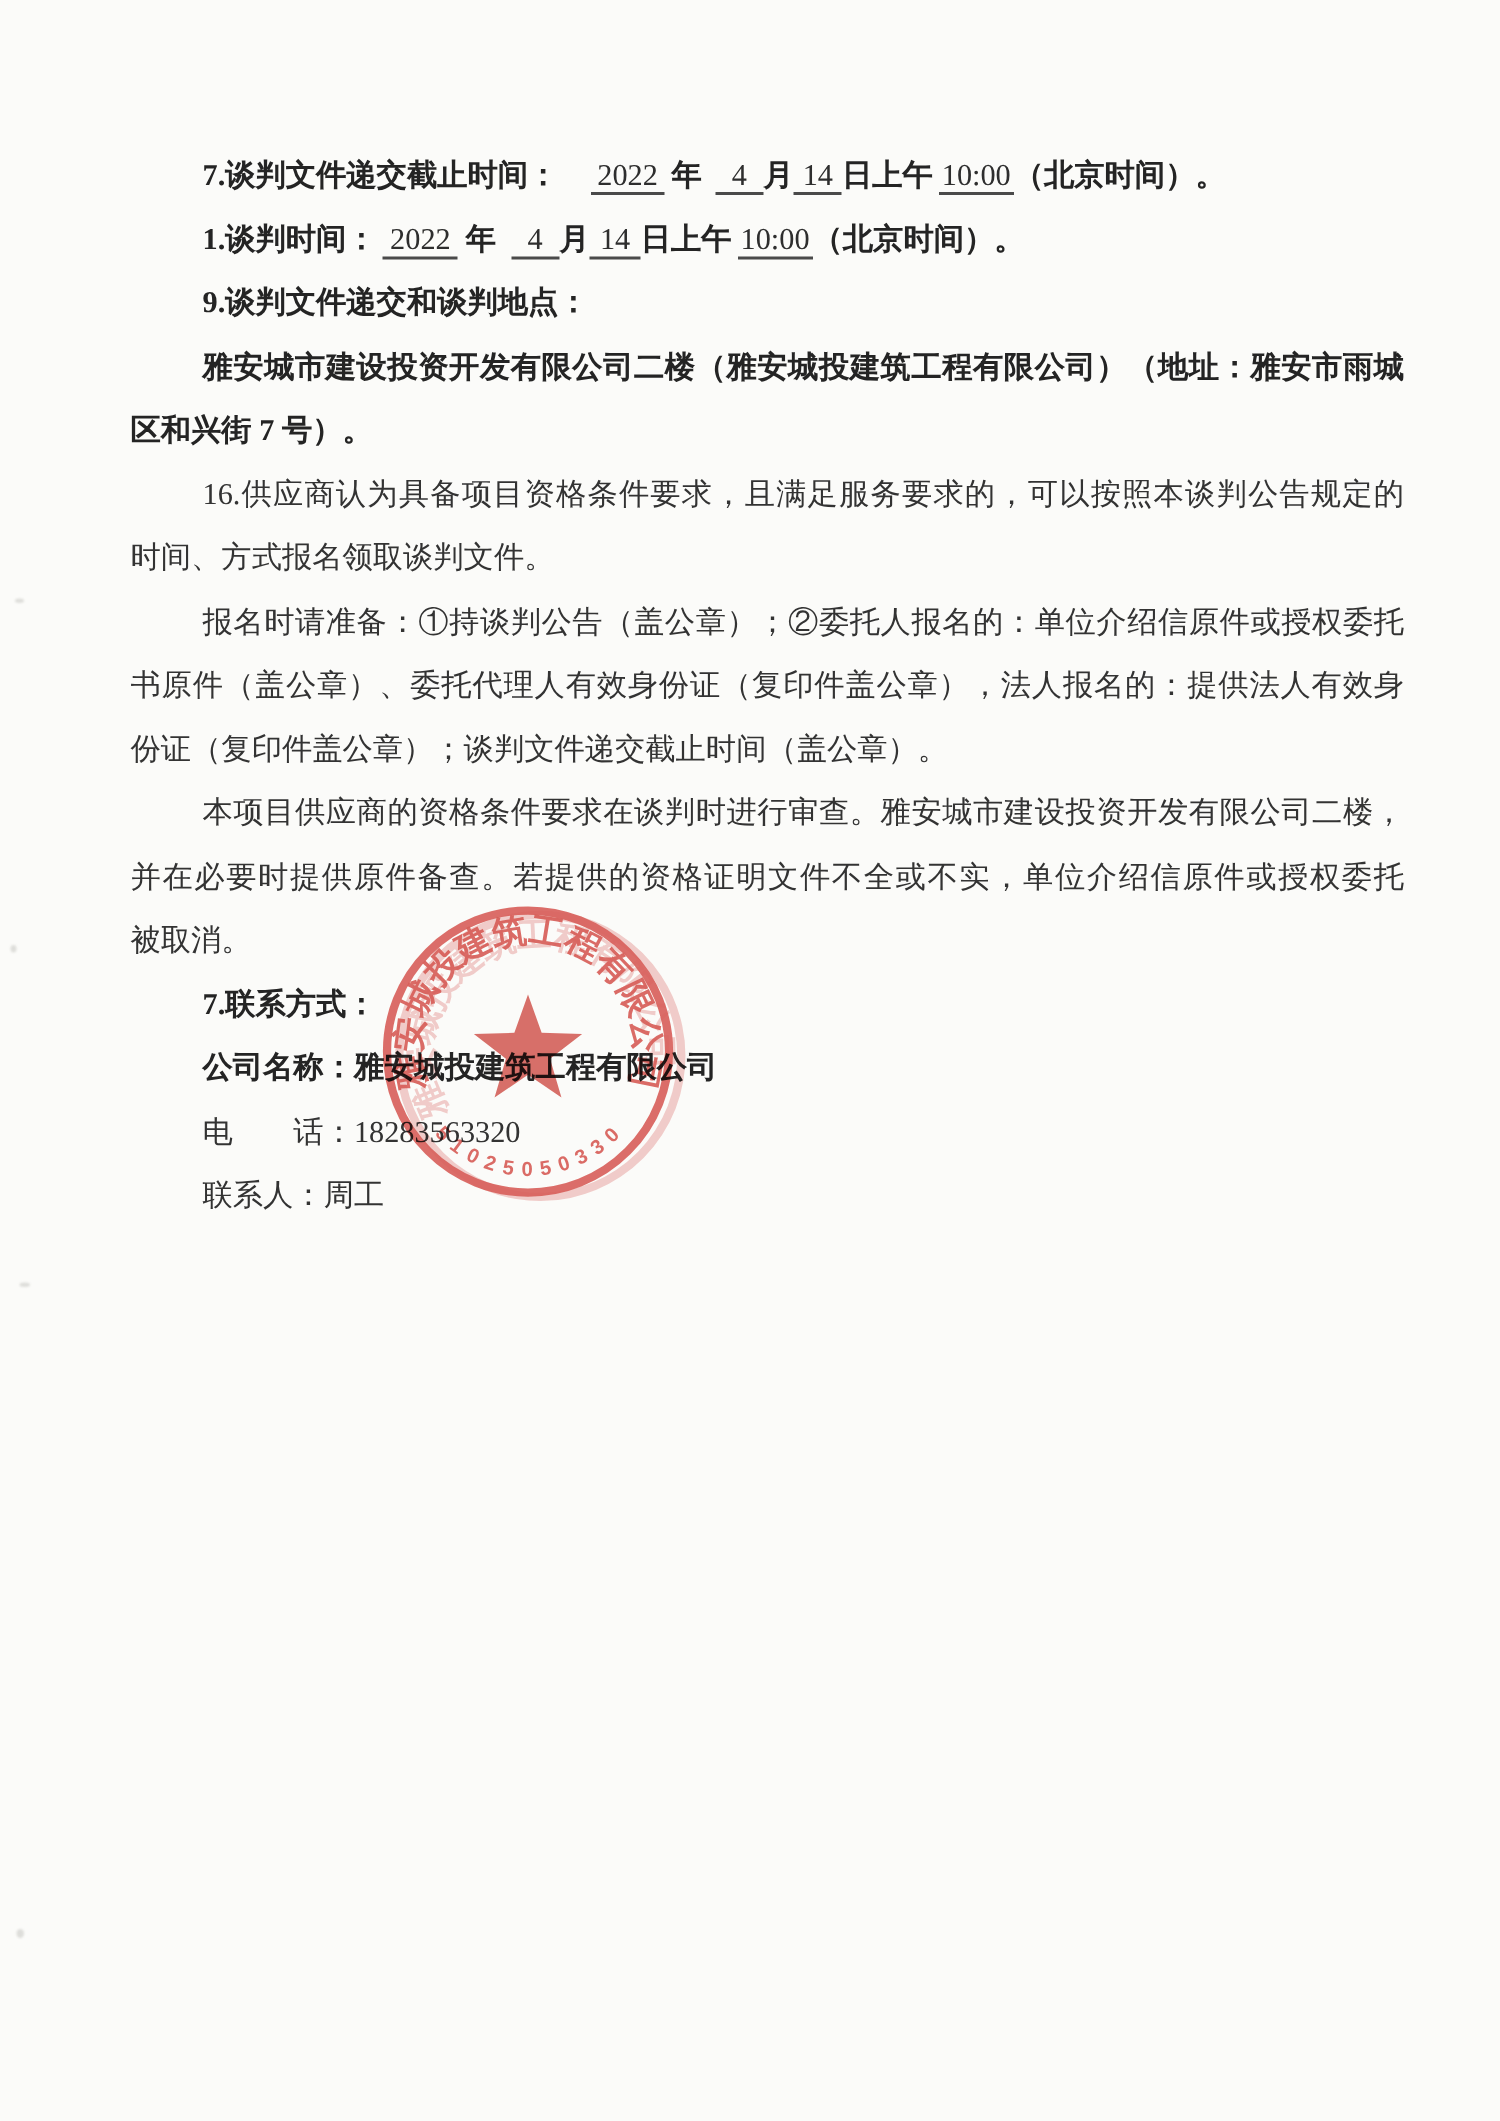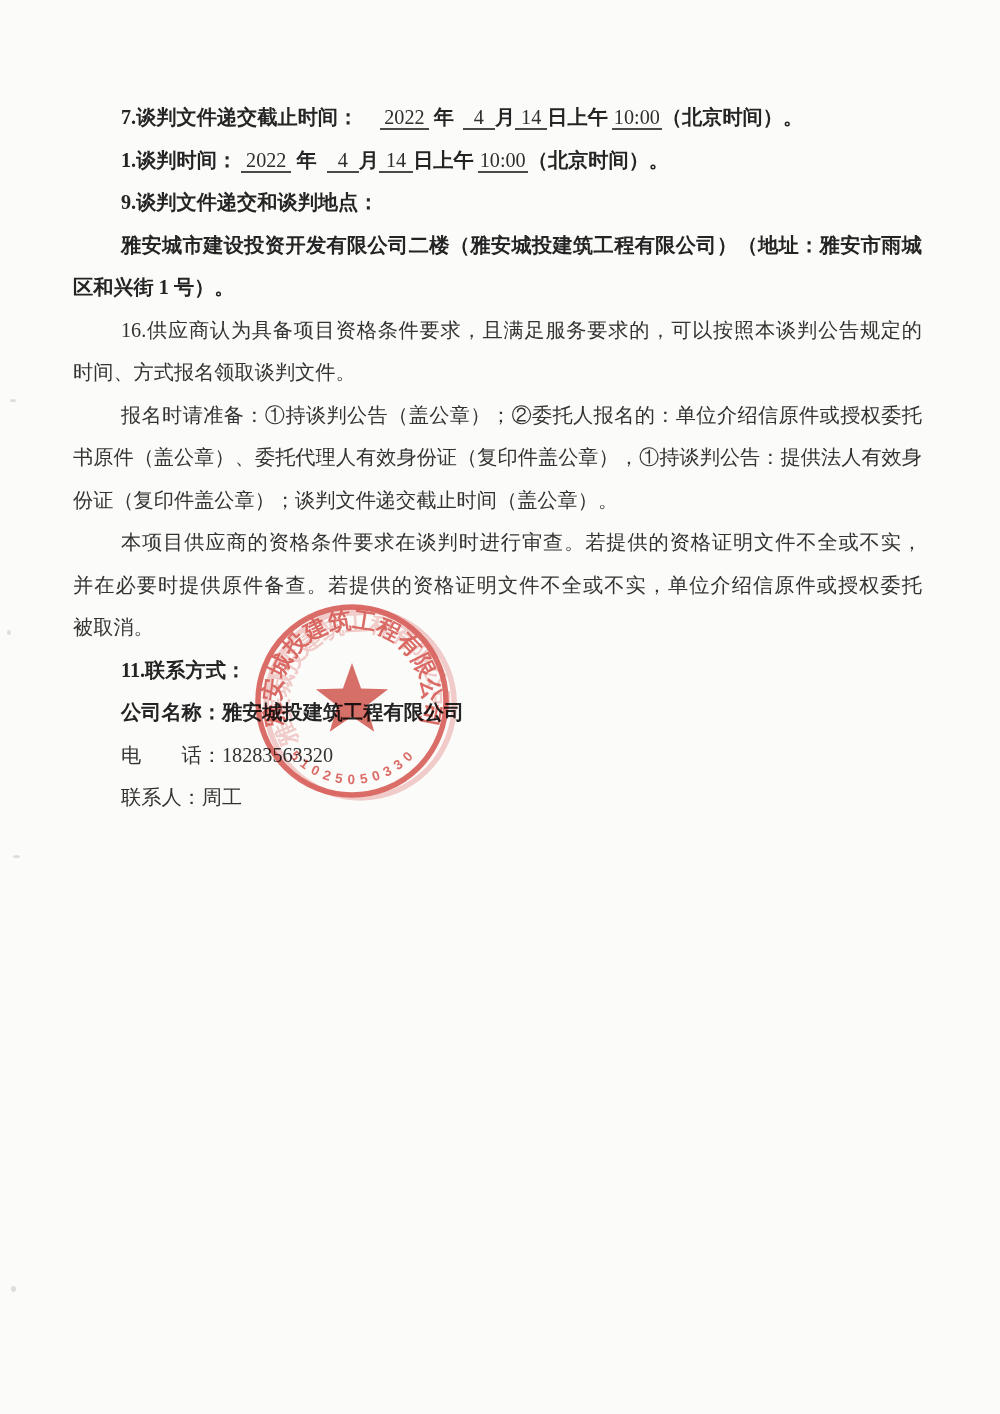--- a/index.html
+++ b/index.html
@@ -6,21 +6,21 @@
   .page{
     position:relative;
     width:1000px;height:1414px;
     background:#fbfbf9;
     overflow:hidden;
     font-family:"Liberation Serif", serif;
     color:#333;
   }
   .doc{
     position:absolute;
-    left:73px;top:96px;
+    left:87px;top:96px;
     width:849px;
     font-size:20.2px;
     line-height:42.5px;
   }
   .ln{display:block;}
   .ind{padding-left:48px;}
   .fill{text-align:justify;text-align-last:justify;}
   .b{font-weight:700;color:#242424;}
   .num{font-weight:400;color:#2e2e2e;}
   .u{border-bottom:2px solid #4a4a4a;}
@@ -61,34 +61,34 @@
 
   <div class="doc">
 
     <div class="ln ind b"><span>7.谈判文件递交截止时间：</span><span class="u num y7">2022</span> <span class="unit">年</span><span class="u num m7">4</span><span class="unit">月</span><span class="u num d7">14</span><span class="unit">日上午</span><span class="u num t7">10:00</span><span>（北京时间）。</span></div>
 
     <div class="ln ind b"><span>1.谈判时间：</span><span class="u num y8">2022</span> <span class="unit">年</span><span class="u num m8">4</span><span class="unit">月</span><span class="u num d8">14</span><span class="unit">日上午</span><span class="u num t8">10:00</span><span>（北京时间）。</span></div>
 
     <div class="ln ind b">9.谈判文件递交和谈判地点：</div>
 
     <div class="ln ind b fill">雅安城市建设投资开发有限公司二楼（雅安城投建筑工程有限公司）（地址：雅安市雨城</div>
-    <div class="ln b">区和兴街 1 号）。</div>
+    <div class="ln b">区和兴街 7 号）。</div>
 
     <div class="ln ind fill">16.供应商认为具备项目资格条件要求，且满足服务要求的，可以按照本谈判公告规定的</div>
     <div class="ln">时间、方式报名领取谈判文件。</div>
 
     <div class="ln ind fill">报名时请准备：①持谈判公告（盖公章）；②委托人报名的：单位介绍信原件或授权委托</div>
-    <div class="ln fill">书原件（盖公章）、委托代理人有效身份证（复印件盖公章），①持谈判公告：提供法人有效身</div>
+    <div class="ln fill">书原件（盖公章）、委托代理人有效身份证（复印件盖公章），法人报名的：提供法人有效身</div>
     <div class="ln">份证（复印件盖公章）；谈判文件递交截止时间（盖公章）。</div>
 
-    <div class="ln ind fill">本项目供应商的资格条件要求在谈判时进行审查。若提供的资格证明文件不全或不实，</div>
+    <div class="ln ind fill">本项目供应商的资格条件要求在谈判时进行审查。雅安城市建设投资开发有限公司二楼，</div>
     <div class="ln fill">并在必要时提供原件备查。若提供的资格证明文件不全或不实，单位介绍信原件或授权委托</div>
     <div class="ln">被取消。</div>
 
-    <div class="ln ind b">11.联系方式：</div>
+    <div class="ln ind b">7.联系方式：</div>
     <div class="ln ind b">公司名称：雅安城投建筑工程有限公司</div>
     <div class="ln ind">电　　话：18283563320</div>
     <div class="ln ind">联系人：周工</div>
 
   </div>
 
   <svg class="seal" viewBox="0 0 230 230" aria-hidden="true">
     <defs>
       <path id="arcTop" d="M 47.3 139.6 A 72 72 0 1 1 182.7 139.6" fill="none"></path>
       <path id="arcBottom" d="M 48.8 166.7 A 84 84 0 0 0 181.2 166.7" fill="none"></path>

